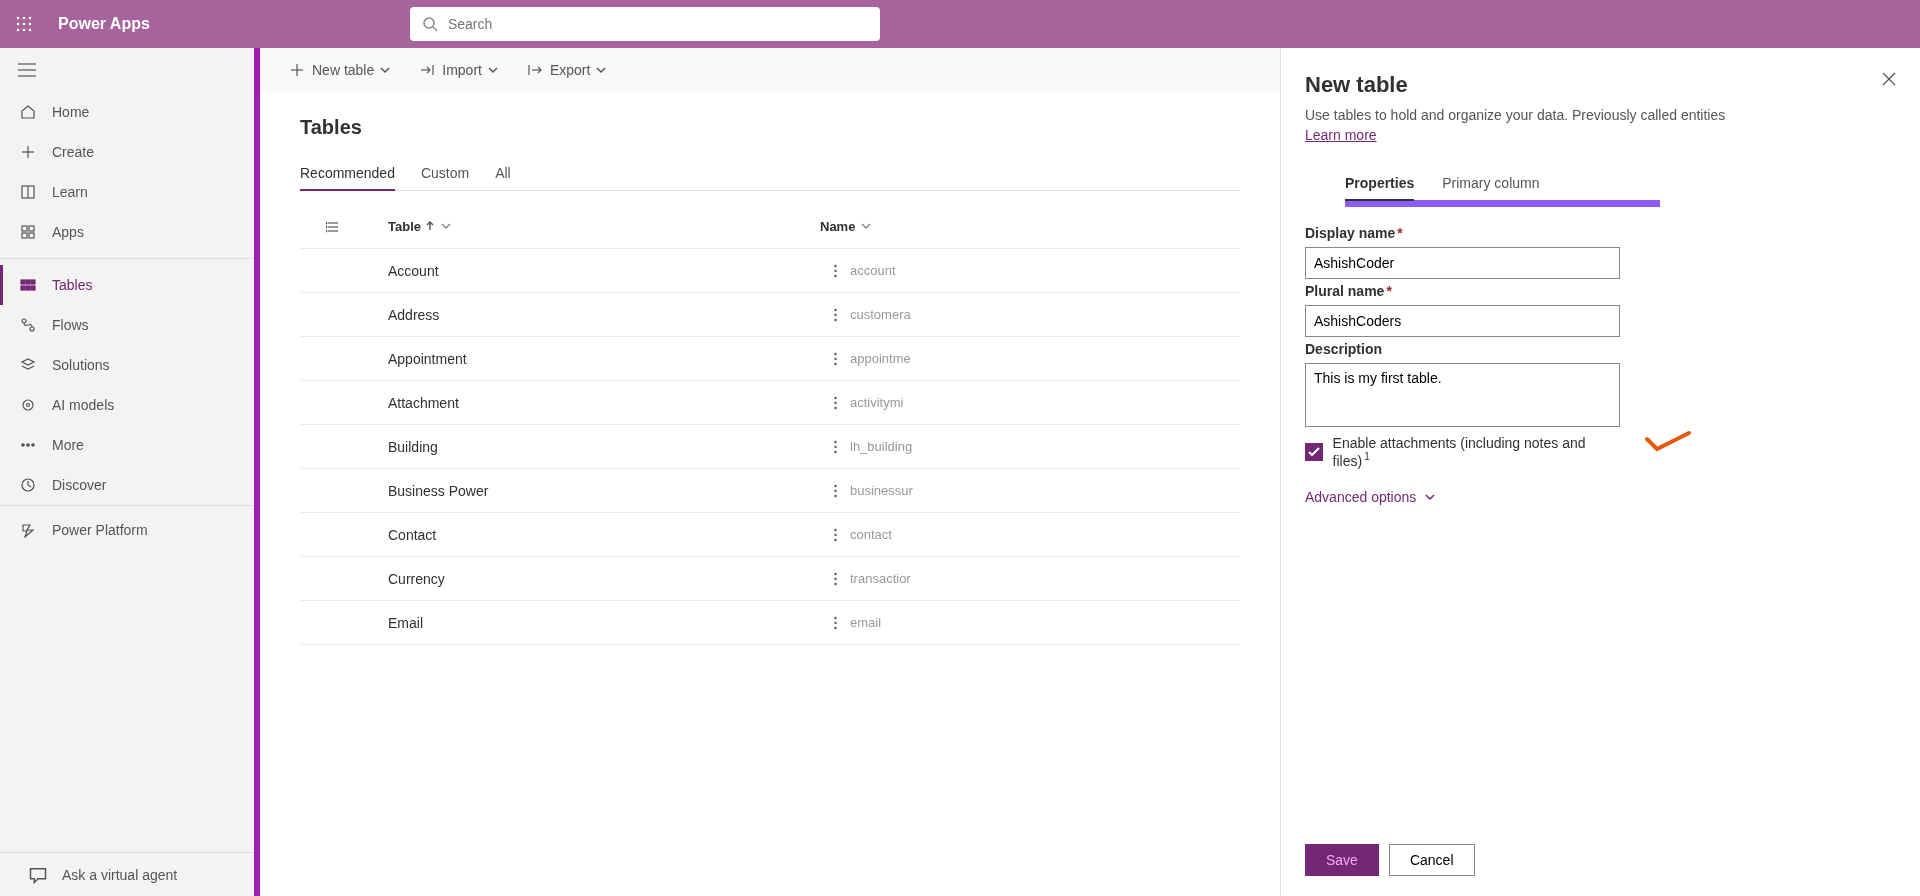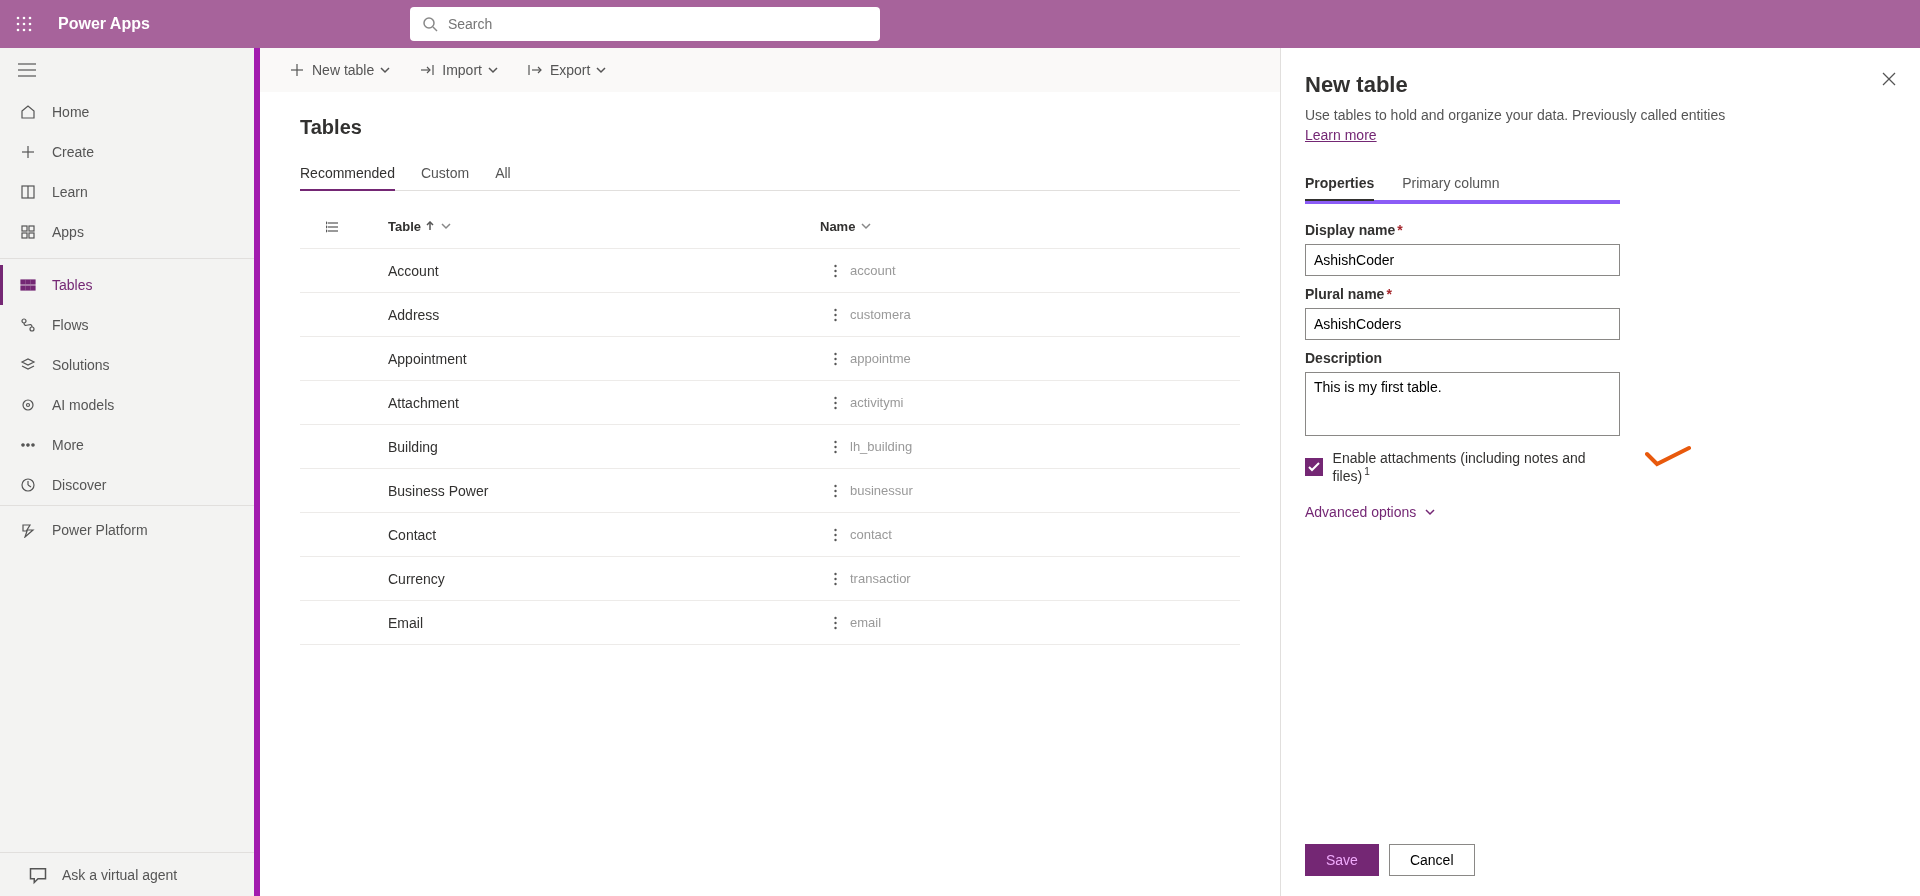--- a/index.html
+++ b/index.html
@@ -62,26 +62,26 @@
     .trow .cmenu svg{width:3px;height:14px;fill:#555;}
     .trow .c3 { flex:1; font-size:13px; color:#999;}
 
     
     .panel { width: 640px; background:#fff; border-left:1px solid #e1dfdd; padding: 24px 24px 20px 24px; display:flex; flex-direction:column; position:relative;}
     .ptitle { font-size: 22px; font-weight:600; margin-bottom:8px;}
     .pdesc { font-size:14px; color:#555; line-height:1.4;}
     .plink { color:#742774; text-decoration:underline; cursor:pointer;}
     .close { position:absolute; top:24px; right:24px; cursor:pointer;}
     .close svg{width:14px;height:14px;stroke:#555;stroke-width:1.2;}
-    .ptabs { display:flex; margin-top:22px; border-bottom:4px solid #8b5cf6; width:315px;}
+    .ptabs { display:flex; margin-top:22px; border-bottom:7px solid #8b5cf6; width:315px;margin-left:40px;}
     .ptab { padding:8px 0; margin-right:28px; font-size:14px; cursor:pointer; color:#555;}
     .ptab.active{ color:#323130; font-weight:600; border-bottom:2px solid #323130; margin-bottom:-1px;}
 
     .form { margin-top:18px; width:315px;}
-    .fld { margin-bottom:10px;}
+    .fld { margin-bottom:4px;}
     .flabel { font-size:14px; font-weight:600; margin-bottom:6px; display:block; color:#323130;}
     .req { color:#a4262c; margin-left:2px;}
     .finput { width:100%; height:32px; border:1px solid #8a8886; padding:0 8px; font-size:14px; outline:none;}
     .ftext { width:100%; height:64px; border:1px solid #8a8886; padding:6px 8px; font-size:14px; outline:none; resize:none; font-family:inherit;}
     .chkrow { display:flex; align-items:center; font-size:14px; position:relative;}
     .chkbox { width:18px; height:18px; background:#742774; display:flex; align-items:center; justify-content:center; margin-right:10px;}
     .chkbox svg{width:12px;height:10px;stroke:#fff;stroke-width:2;fill:none;}
     .sup{font-size:10px; vertical-align:super; margin-left:2px;}
     .annot { position:absolute; left:340px; top:-6px;}
     .annot svg{width:46px;height:26px;stroke:#e8590c;stroke-width:4;fill:none;stroke-linecap:round;}

